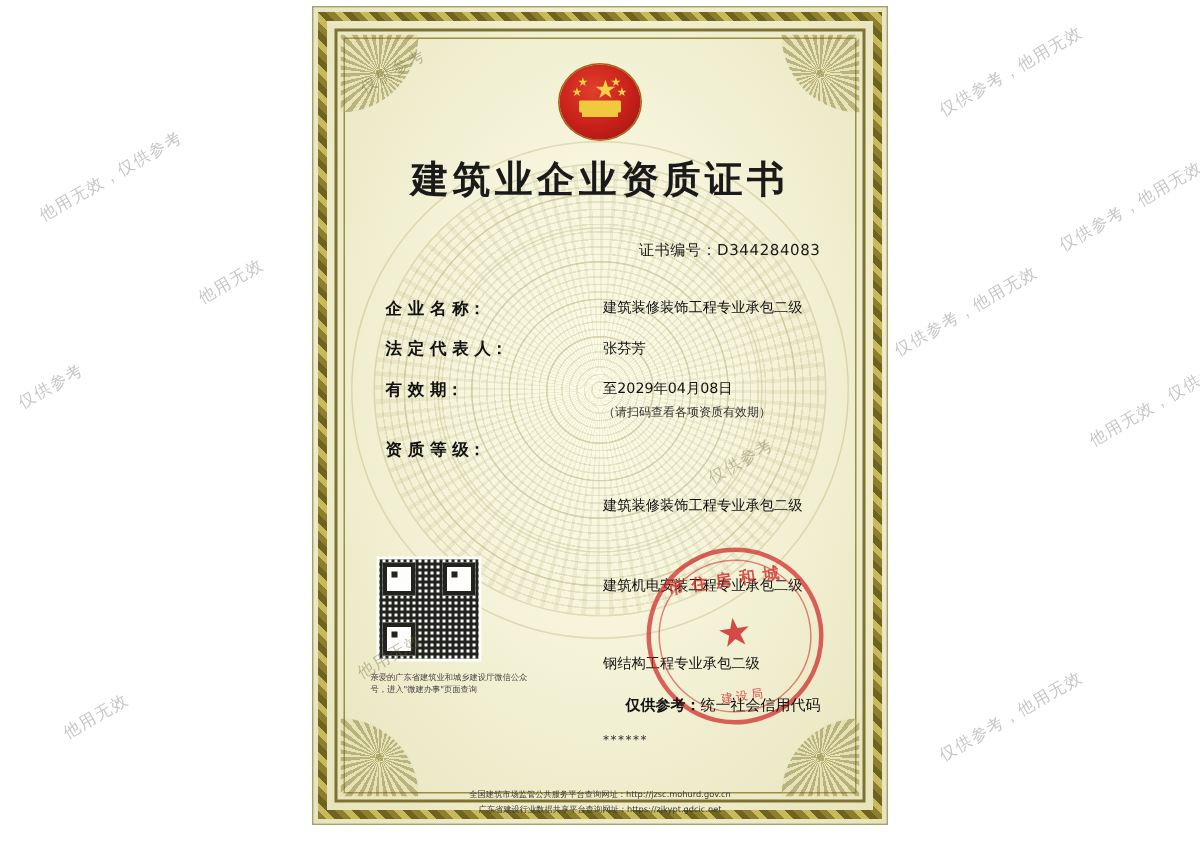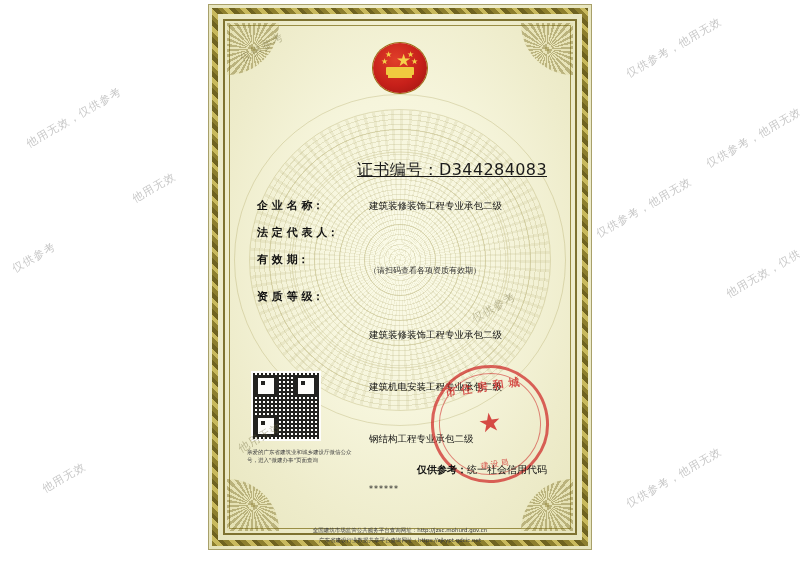--- a/index.html
+++ b/index.html
@@ -88,36 +88,35 @@
     background:#f0c93f;border-radius:1px;
     box-shadow:0 5px 0 -2px #f0c93f;
   }
 
   .title{
     position:absolute;left:0;right:0;top:98px;text-align:center;
     font-family:"DejaVu Sans","Liberation Sans",sans-serif;
     font-weight:bold;font-size:25px;letter-spacing:3px;color:#1a1a1a;
   }
   .cert-no{
-    position:absolute;right:44px;top:155px;font-size:16px;color:#1a1a1a;
+    position:absolute;right:44px;top:155px;font-size:10px;color:#1a1a1a;
     letter-spacing:.4px;
-    text-decoration:underline;
   }
 
   .fields{
     position:absolute;left:48px;top:193px;right:38px;
     font-size:10px;color:#111;
   }
-  .row{display:flex;align-items:flex-start;margin-bottom:12px;}
+  .row{display:flex;align-items:flex-start;margin-bottom:12px;gap:33px;}
   .lbl{
     width:112px;flex:0 0 112px;font-size:11px;font-weight:bold;color:#111;
     letter-spacing:0px;
   }
   .val{flex:1;font-size:9.5px;line-height:1.45;color:#111;padding-top:1px;}
-  .sub{font-size:8px;color:#333;margin-top:12px;}
+  .sub{font-size:8px;color:#333;margin-top:2px;}
   .lvl div{line-height:1.5;margin-top:38px;}
   .stars{letter-spacing:1px;font-size:8px;color:#222;}
 
   
   .qr{
     position:absolute;left:44px;top:368px;width:66px;height:66px;
     background:#fff;
     background-image:
       repeating-linear-gradient(90deg,#111 0 2px,transparent 2px 4px),
       repeating-linear-gradient(0deg,#111 0 2px,transparent 2px 4px);
@@ -221,36 +220,39 @@
   <div class="emblem">
     <div class="disc"></div>
     <div class="star s0">★</div>
     <div class="star s1">★</div>
     <div class="star s2">★</div>
     <div class="star s3">★</div>
     <div class="star s4">★</div>
     <div class="gate"></div>
   </div>
 
+  <div class="title">建筑业企业资质证书</div>
 
   <div class="cert-no">
     <span>证书编号：</span><span>D344284083</span>
   </div>
 
   <div class="fields">
     <div class="row">
       <div class="lbl">企 业 名 称：</div>
       <div class="val">建筑装修装饰工程专业承包二级</div>
     </div>
     <div class="row">
       <div class="lbl">法 定 代 表 人：</div>
+      <div class="val">张芬芳</div>
     </div>
     <div class="row">
       <div class="lbl">有 效 期：</div>
       <div class="val">
+        <div>至2029年04月08日</div>
         <div class="sub">（请扫码查看各项资质有效期）</div>
       </div>
     </div>
     <div class="row">
       <div class="lbl">资 质 等 级：</div>
       <div class="val lvl">
         <div>建筑装修装饰工程专业承包二级</div>
         <div>建筑机电安装工程专业承包二级</div>
         <div>钢结构工程专业承包二级</div>
         <div class="stars">******</div>

